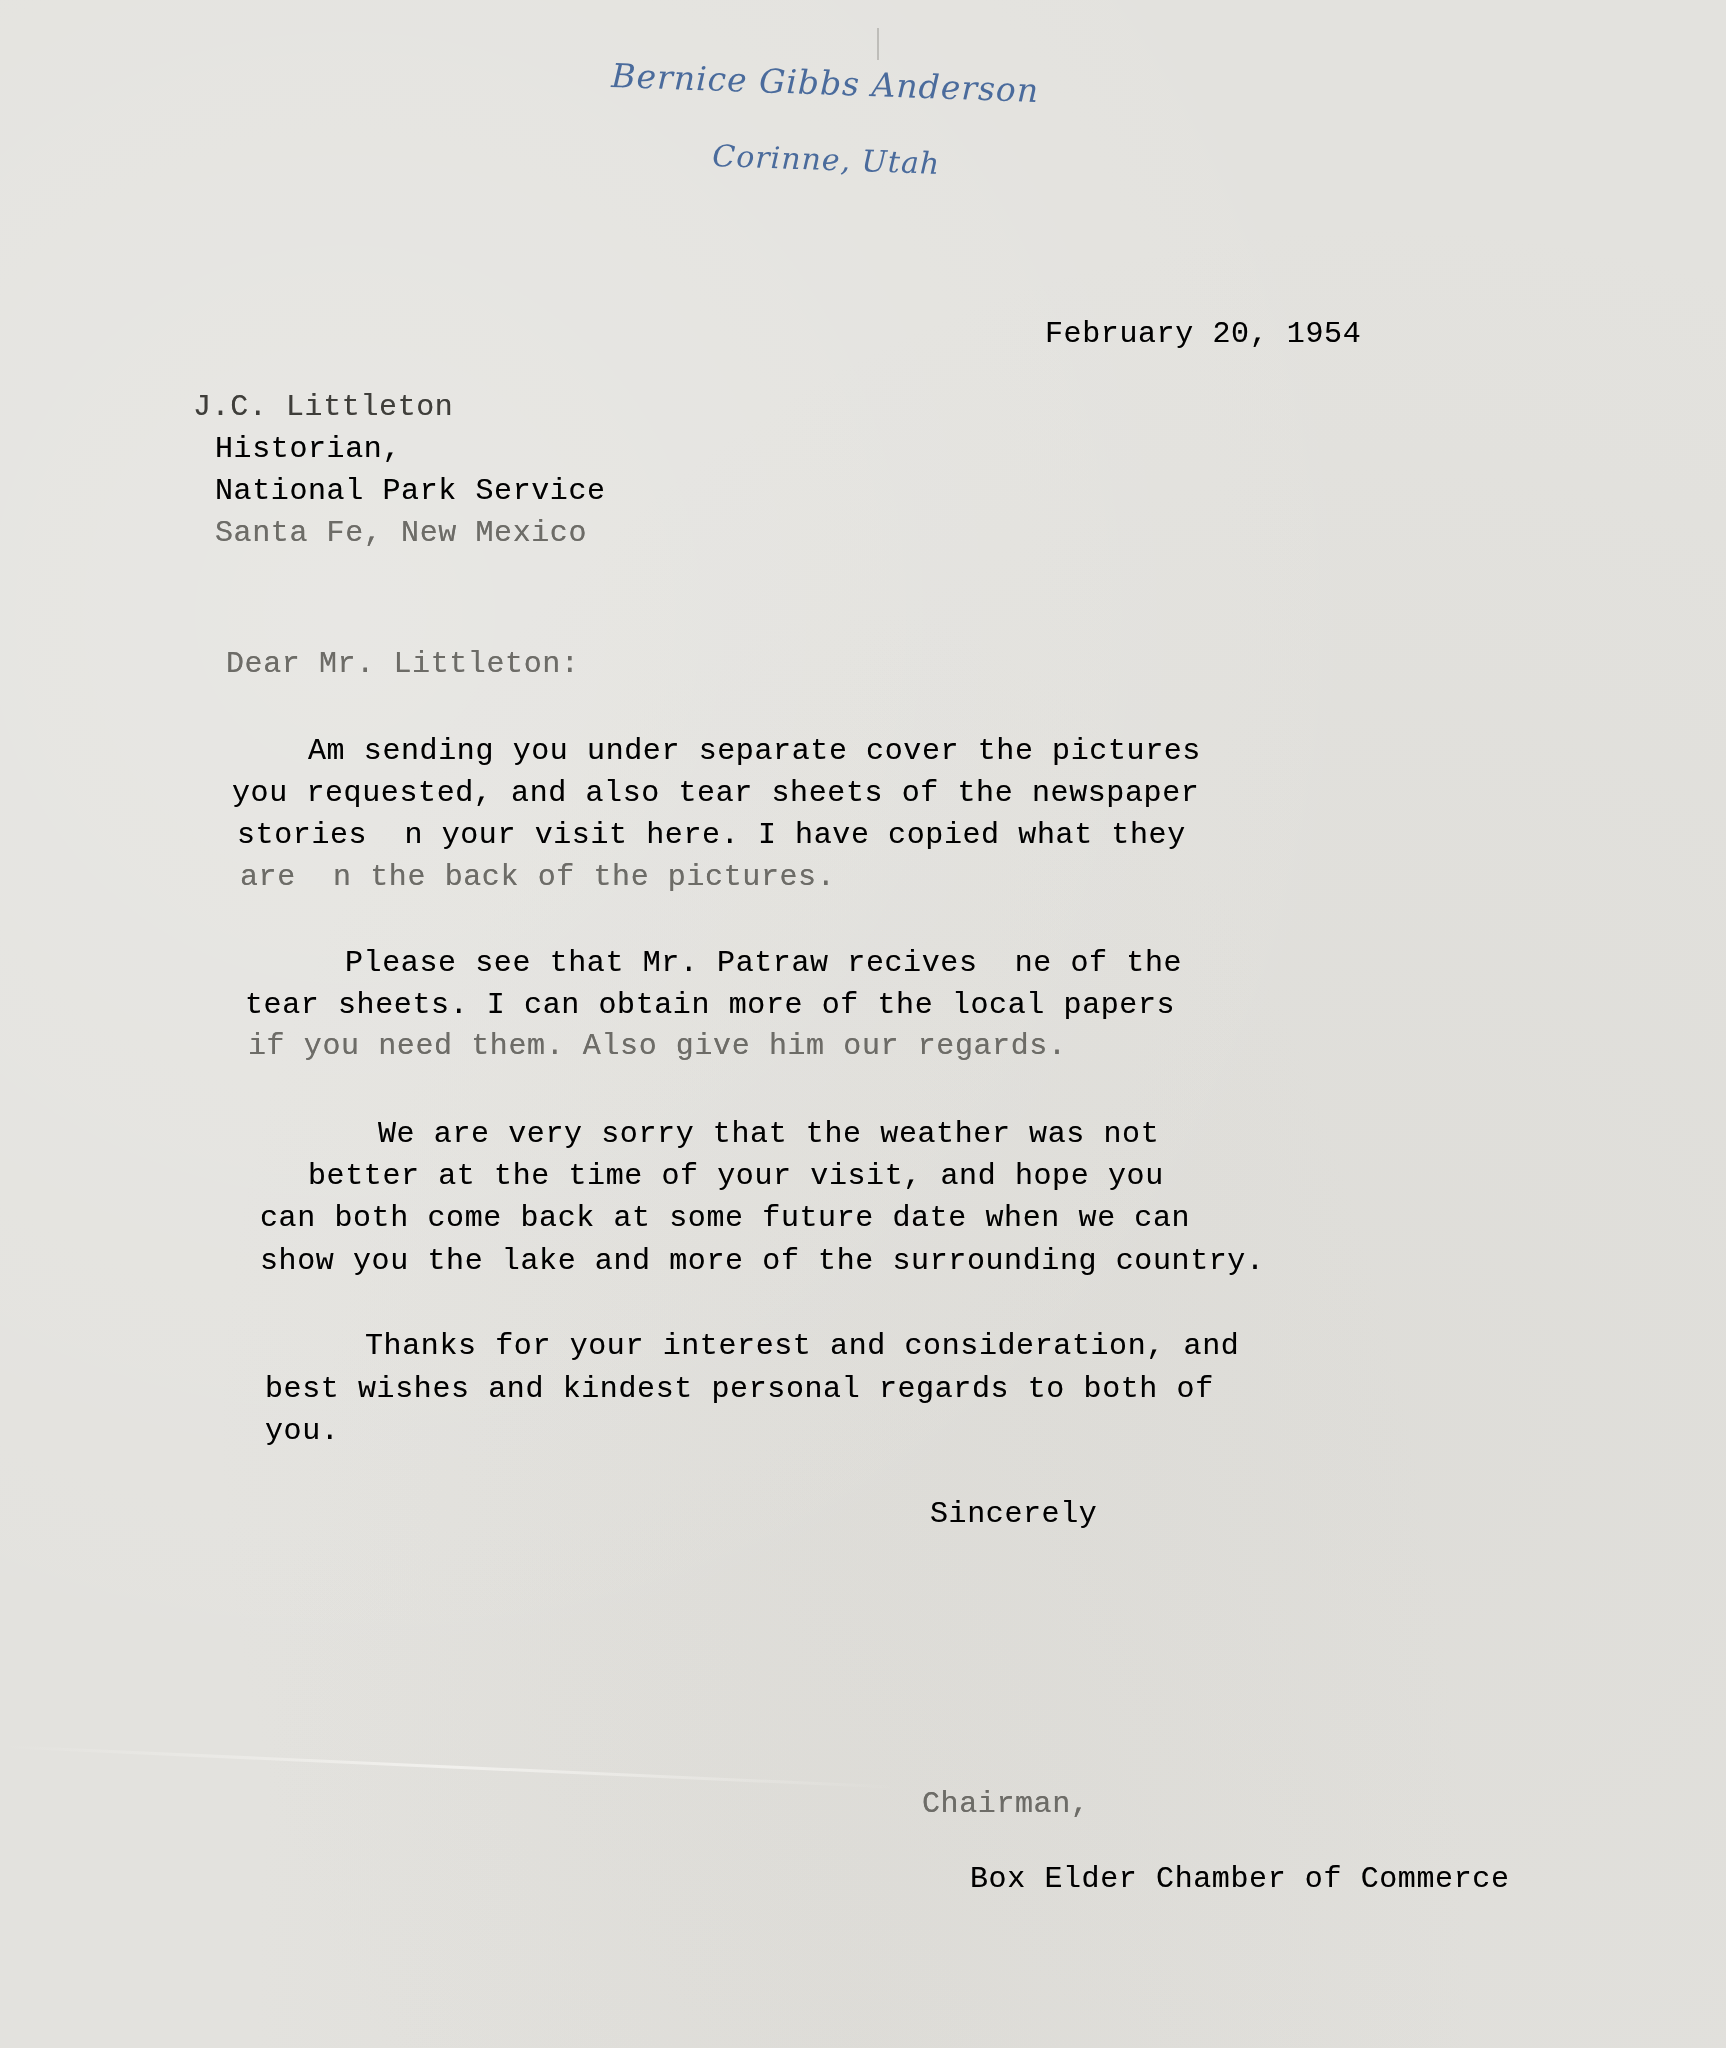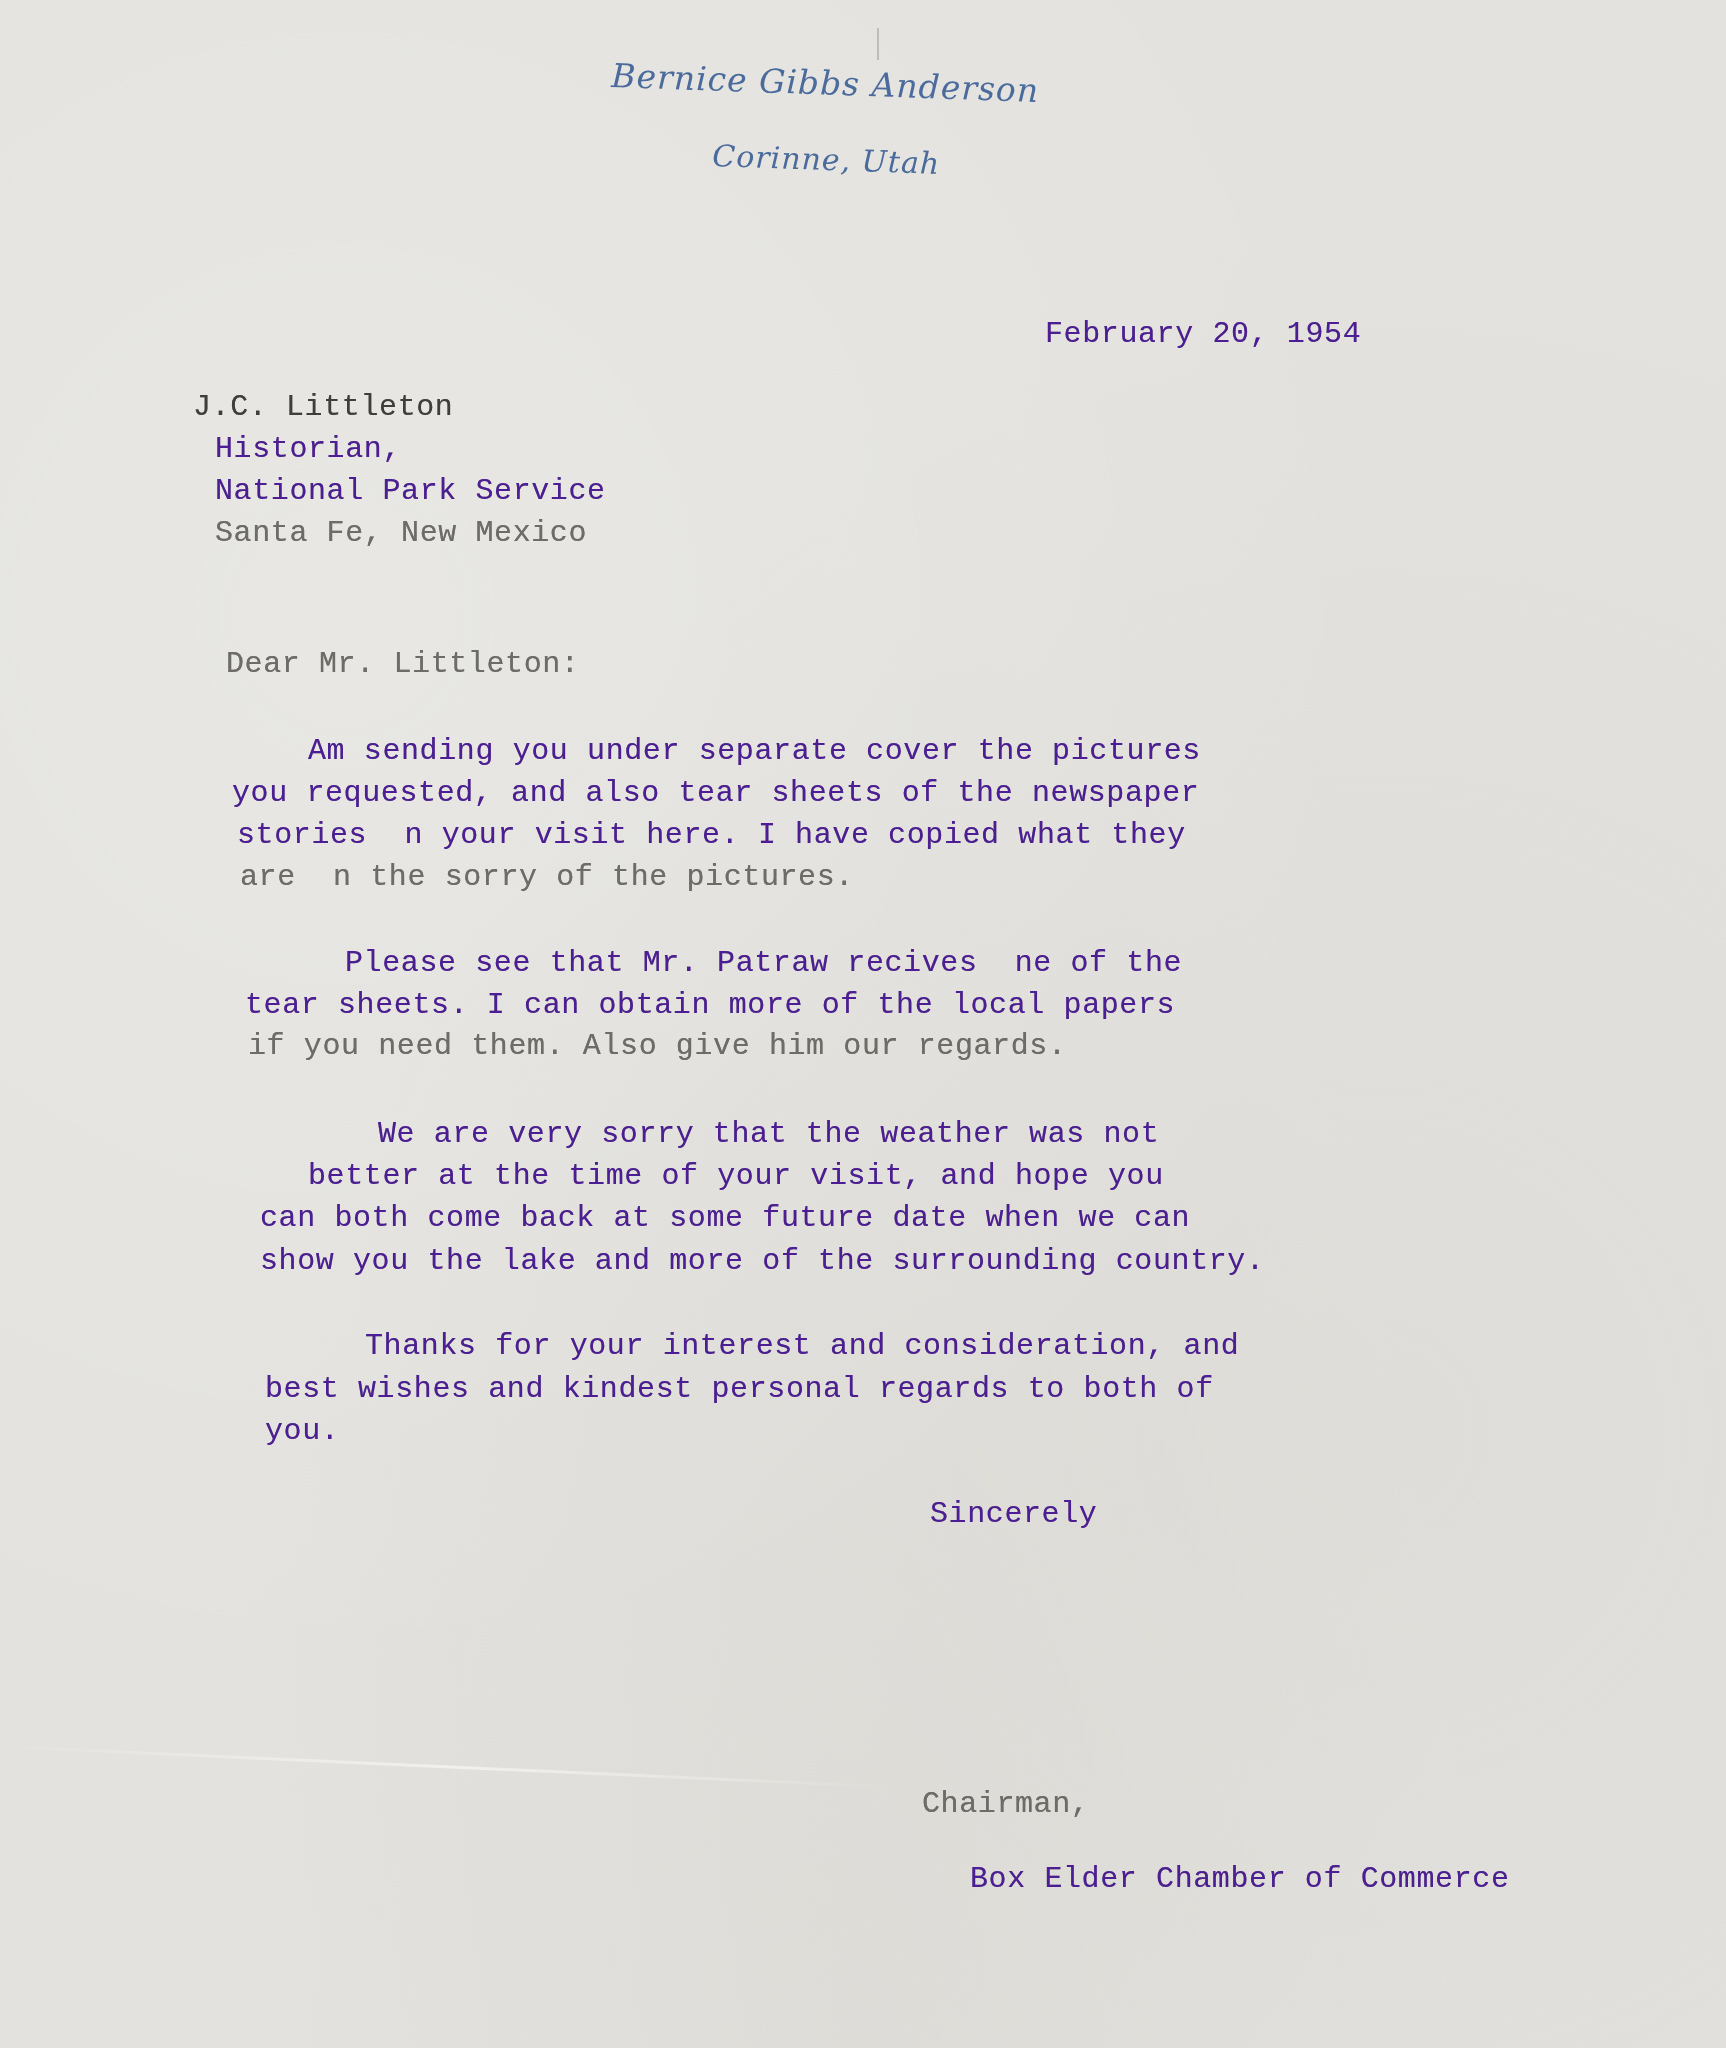--- a/index.html
+++ b/index.html
@@ -51,21 +51,21 @@
       left: 713px;
       top: 138px;
       font-size: 30px;
       transform: rotate(2deg);
       transform-origin: left top;
     }
     .typed {
       position: absolute;
       font-family: "Liberation Mono", "DejaVu Sans Mono", monospace;
       font-size: 30px;
-      color: #4c1d95;
+      color: #000000;
       white-space: pre;
       line-height: 42px;
       letter-spacing: 0.6px;
       text-shadow: 0 0 0.6px rgba(60,60,60,0.55);
     }
     .faint { color: #6d6c67; }
     .dark { color: #3f3e3a; }
   </style>
 </head>
 <body>
@@ -84,21 +84,21 @@
   <div class="typed" style="left:215px; top:428px;">Historian,</div>
   <div class="typed" style="left:215px; top:470px;">National Park Service</div>
   <div class="typed faint" style="left:226px; top:643px;">Dear Mr. Littleton:</div>
 
   <div class="typed faint" style="left:215px; top:512px;">Santa Fe, New Mexico</div>
 
   <div>
     <div class="typed" style="left:308px; top:730px;">Am sending you under separate cover the pictures</div>
     <div class="typed" style="left:232px; top:772px;">you requested, and also tear sheets of the newspaper</div>
     <div class="typed" style="left:237px; top:814px;">stories  n your visit here. I have copied what they</div>
-    <div class="typed faint" style="left:240px; top:856px;">are  n the sorry of the pictures.</div>
+    <div class="typed faint" style="left:240px; top:856px;">are  n the back of the pictures.</div>
   </div>
 
   <div>
     <div class="typed" style="left:345px; top:942px;">Please see that Mr. Patraw recives  ne of the</div>
     <div class="typed" style="left:245px; top:984px;">tear sheets. I can obtain more of the local papers</div>
     <div class="typed faint" style="left:248px; top:1025px;text-align:center;">if you need them. Also give him our regards.</div>
   </div>
 
   <div>
     <div class="typed" style="left:378px; top:1113px;">We are very sorry that the weather was not</div>

